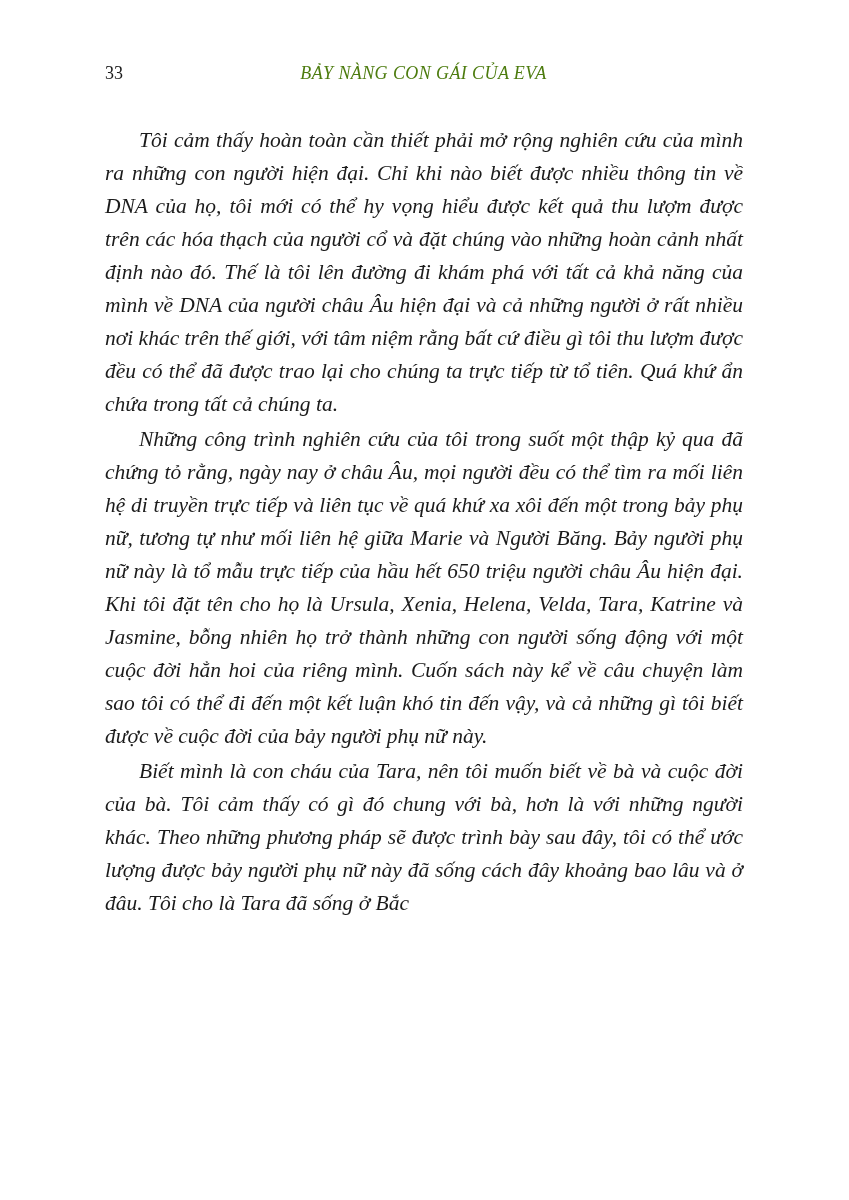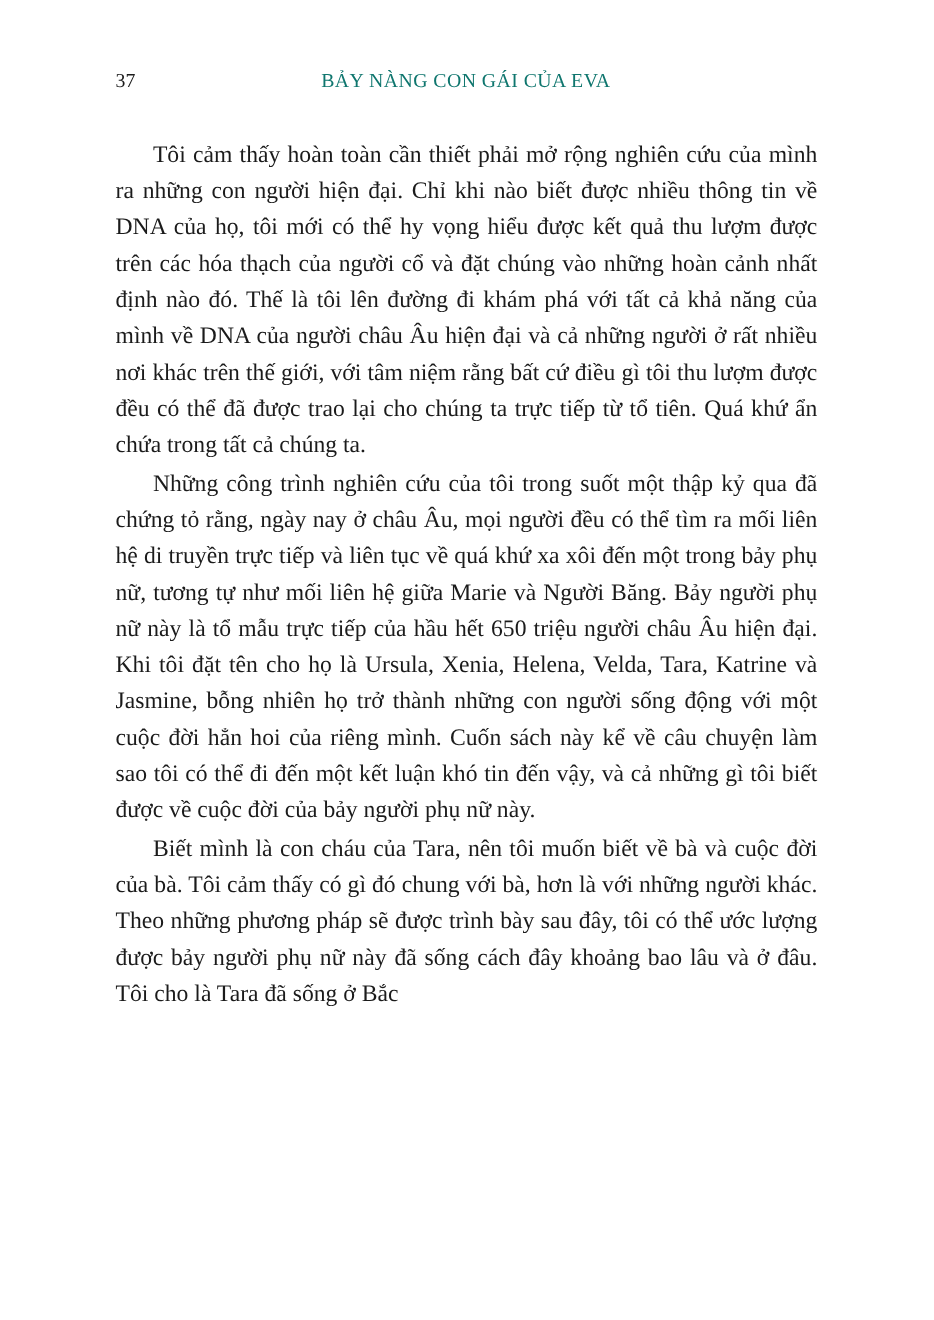--- a/index.html
+++ b/index.html
@@ -27,50 +27,52 @@
   }
   .page-number {
     position: absolute;
     left: 0;
     top: 0;
     font-style: normal;
     font-size: 18px;
     color: #1b1b1b;
   }
   .running-title {
+    font-style: italic;
     letter-spacing: 0.4px;
-    color: #0f766e;
+    color: #4d7c0f;
     white-space: nowrap;
   }
   .body-text {
     position: absolute;
     top: 124px;
     left: 105px;
     width: 638px;
     font-size: 21.5px;
     line-height: 33px;
     text-align: justify;
     text-justify: inter-word;
     color: #1b1b1b;
   }
   .body-text p {
     text-indent: 34px;
     margin: 0;
+    font-style: italic;
   }
   .body-text p + p {
     margin-top: 2px;
   }
 </style>
 </head>
 <body>
 
 <div class="page">
 
   <header class="running-head">
-    <span class="page-number">37</span>
+    <span class="page-number">33</span>
     <span class="running-title">BẢY NÀNG CON GÁI CỦA EVA</span>
   </header>
 
   <main class="body-text">
     <p>Tôi cảm thấy hoàn toàn cần thiết phải mở rộng nghiên cứu của mình ra những con người hiện đại. Chỉ khi nào biết được nhiều thông tin về DNA của họ, tôi mới có thể hy vọng hiểu được kết quả thu lượm được trên các hóa thạch của người cổ và đặt chúng vào những hoàn cảnh nhất định nào đó. Thế là tôi lên đường đi khám phá với tất cả khả năng của mình về DNA của người châu Âu hiện đại và cả những người ở rất nhiều nơi khác trên thế giới, với tâm niệm rằng bất cứ điều gì tôi thu lượm được đều có thể đã được trao lại cho chúng ta trực tiếp từ tổ tiên. Quá khứ ẩn chứa trong tất cả chúng ta.</p>
     <p>Những công trình nghiên cứu của tôi trong suốt một thập kỷ qua đã chứng tỏ rằng, ngày nay ở châu Âu, mọi người đều có thể tìm ra mối liên hệ di truyền trực tiếp và liên tục về quá khứ xa xôi đến một trong bảy phụ nữ, tương tự như mối liên hệ giữa Marie và Người Băng. Bảy người phụ nữ này là tổ mẫu trực tiếp của hầu hết 650 triệu người châu Âu hiện đại. Khi tôi đặt tên cho họ là Ursula, Xenia, Helena, Velda, Tara, Katrine và Jasmine, bỗng nhiên họ trở thành những con người sống động với một cuộc đời hẳn hoi của riêng mình. Cuốn sách này kể về câu chuyện làm sao tôi có thể đi đến một kết luận khó tin đến vậy, và cả những gì tôi biết được về cuộc đời của bảy người phụ nữ này.</p>
     <p>Biết mình là con cháu của Tara, nên tôi muốn biết về bà và cuộc đời của bà. Tôi cảm thấy có gì đó chung với bà, hơn là với những người khác. Theo những phương pháp sẽ được trình bày sau đây, tôi có thể ước lượng được bảy người phụ nữ này đã sống cách đây khoảng bao lâu và ở đâu. Tôi cho là Tara đã sống ở Bắc</p>
   </main>
 
 </div>

